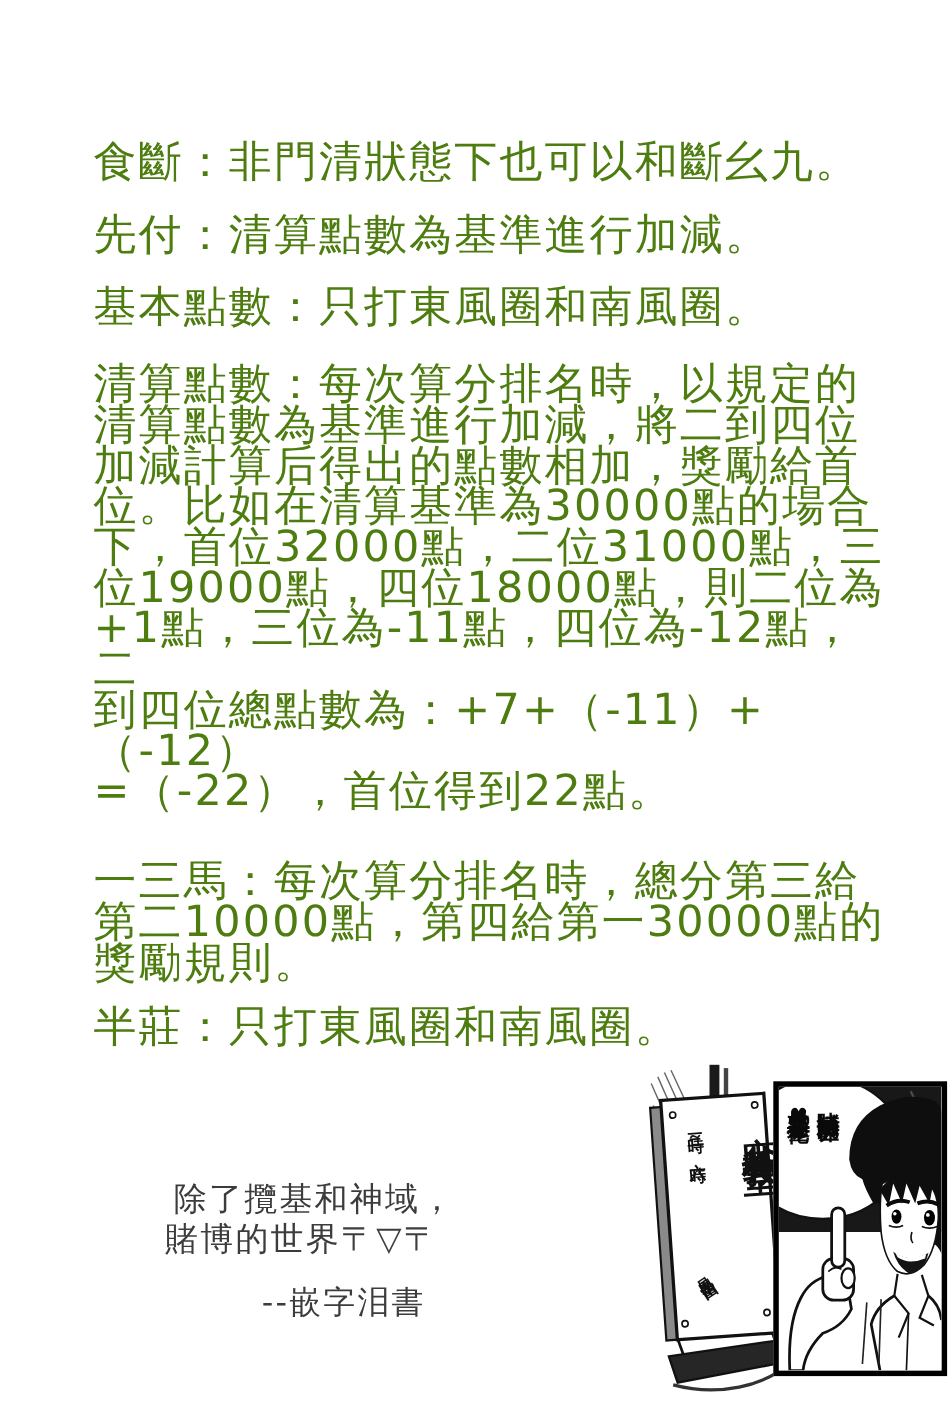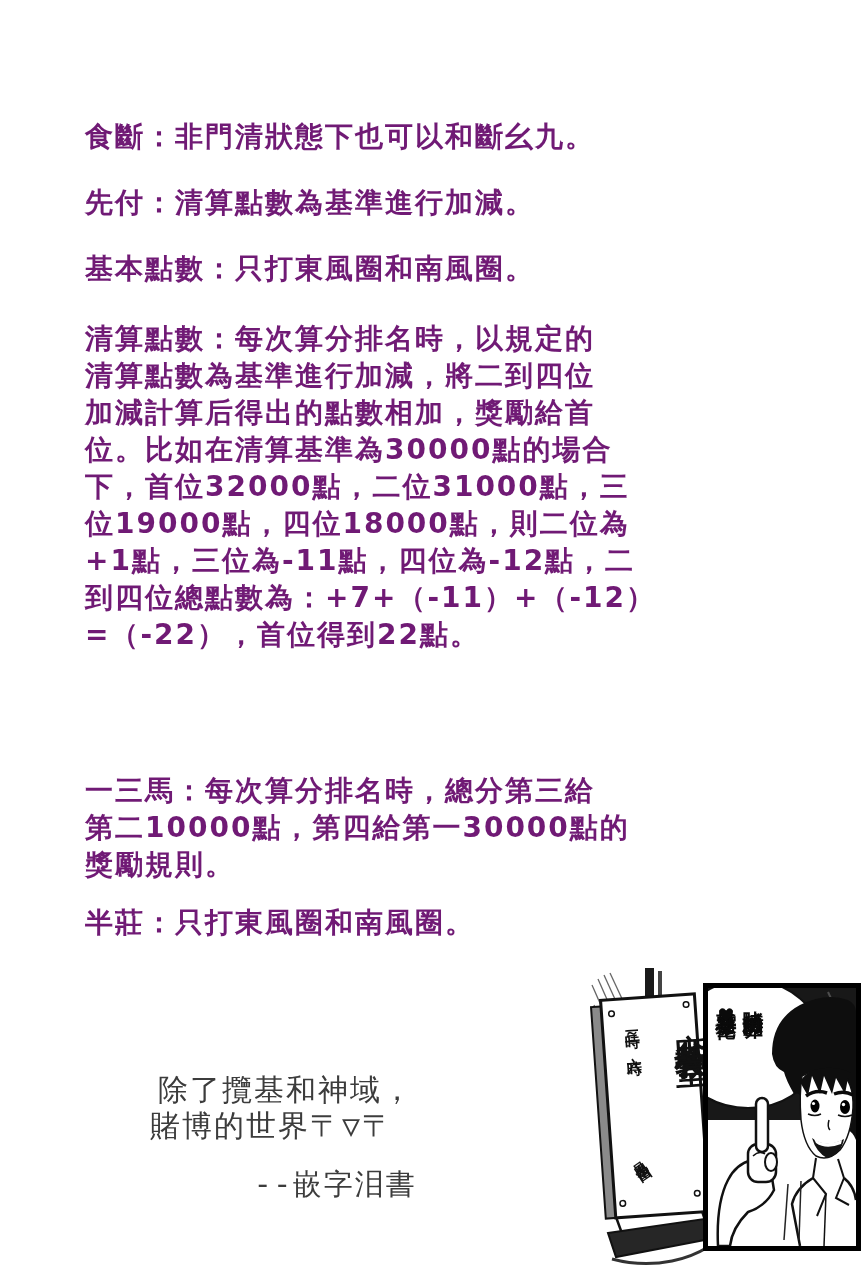--- a/index.html
+++ b/index.html
@@ -2,28 +2,28 @@
 <html><head>
 <meta charset="utf-8">
 <style>
   html,body{margin:0;padding:0;}
   body{
     width:865px;height:1280px;background:#ffffff;position:relative;overflow:hidden;
     font-family:"DejaVu Sans",sans-serif;color:#000;
   }
   .para{
     position:absolute;left:85px;width:732px;
-    font-size:28px;line-height:37px;font-weight:bold;letter-spacing:2px;
-    white-space:pre-line;color:#701a75;
+    font-size:39px;line-height:37px;font-weight:normal;letter-spacing:2px;
+    white-space:pre-line;color:#4d7c0f;
   }
   .note{
     position:absolute;font-size:30px;font-weight:400;color:#3c3c3c;
-    letter-spacing:2px;white-space:pre;font-family:Liberation Mono, monospace;
+    letter-spacing:2px;white-space:pre;
   }
-  .sig{font-size:29px;margin-left:16px;}
+  .sig{font-size:29px;}
   
   .sign-svg{position:absolute;left:588px;top:965px;}
   .sign-text{
     position:absolute;writing-mode:vertical-rl;text-orientation:upright;
     font-weight:bold;color:#111;
   }
   .sign-title{left:666px;top:1008px;font-size:32px;letter-spacing:7px;transform:rotate(-4deg);}
   .sign-hours{left:622px;top:1018px;font-size:15px;letter-spacing:4px;transform:rotate(-4deg);}
   .sign-note{left:634px;top:1150px;font-size:14px;height:44px;line-height:17px;letter-spacing:2px;transform:rotate(-34deg);}
   .panel{

